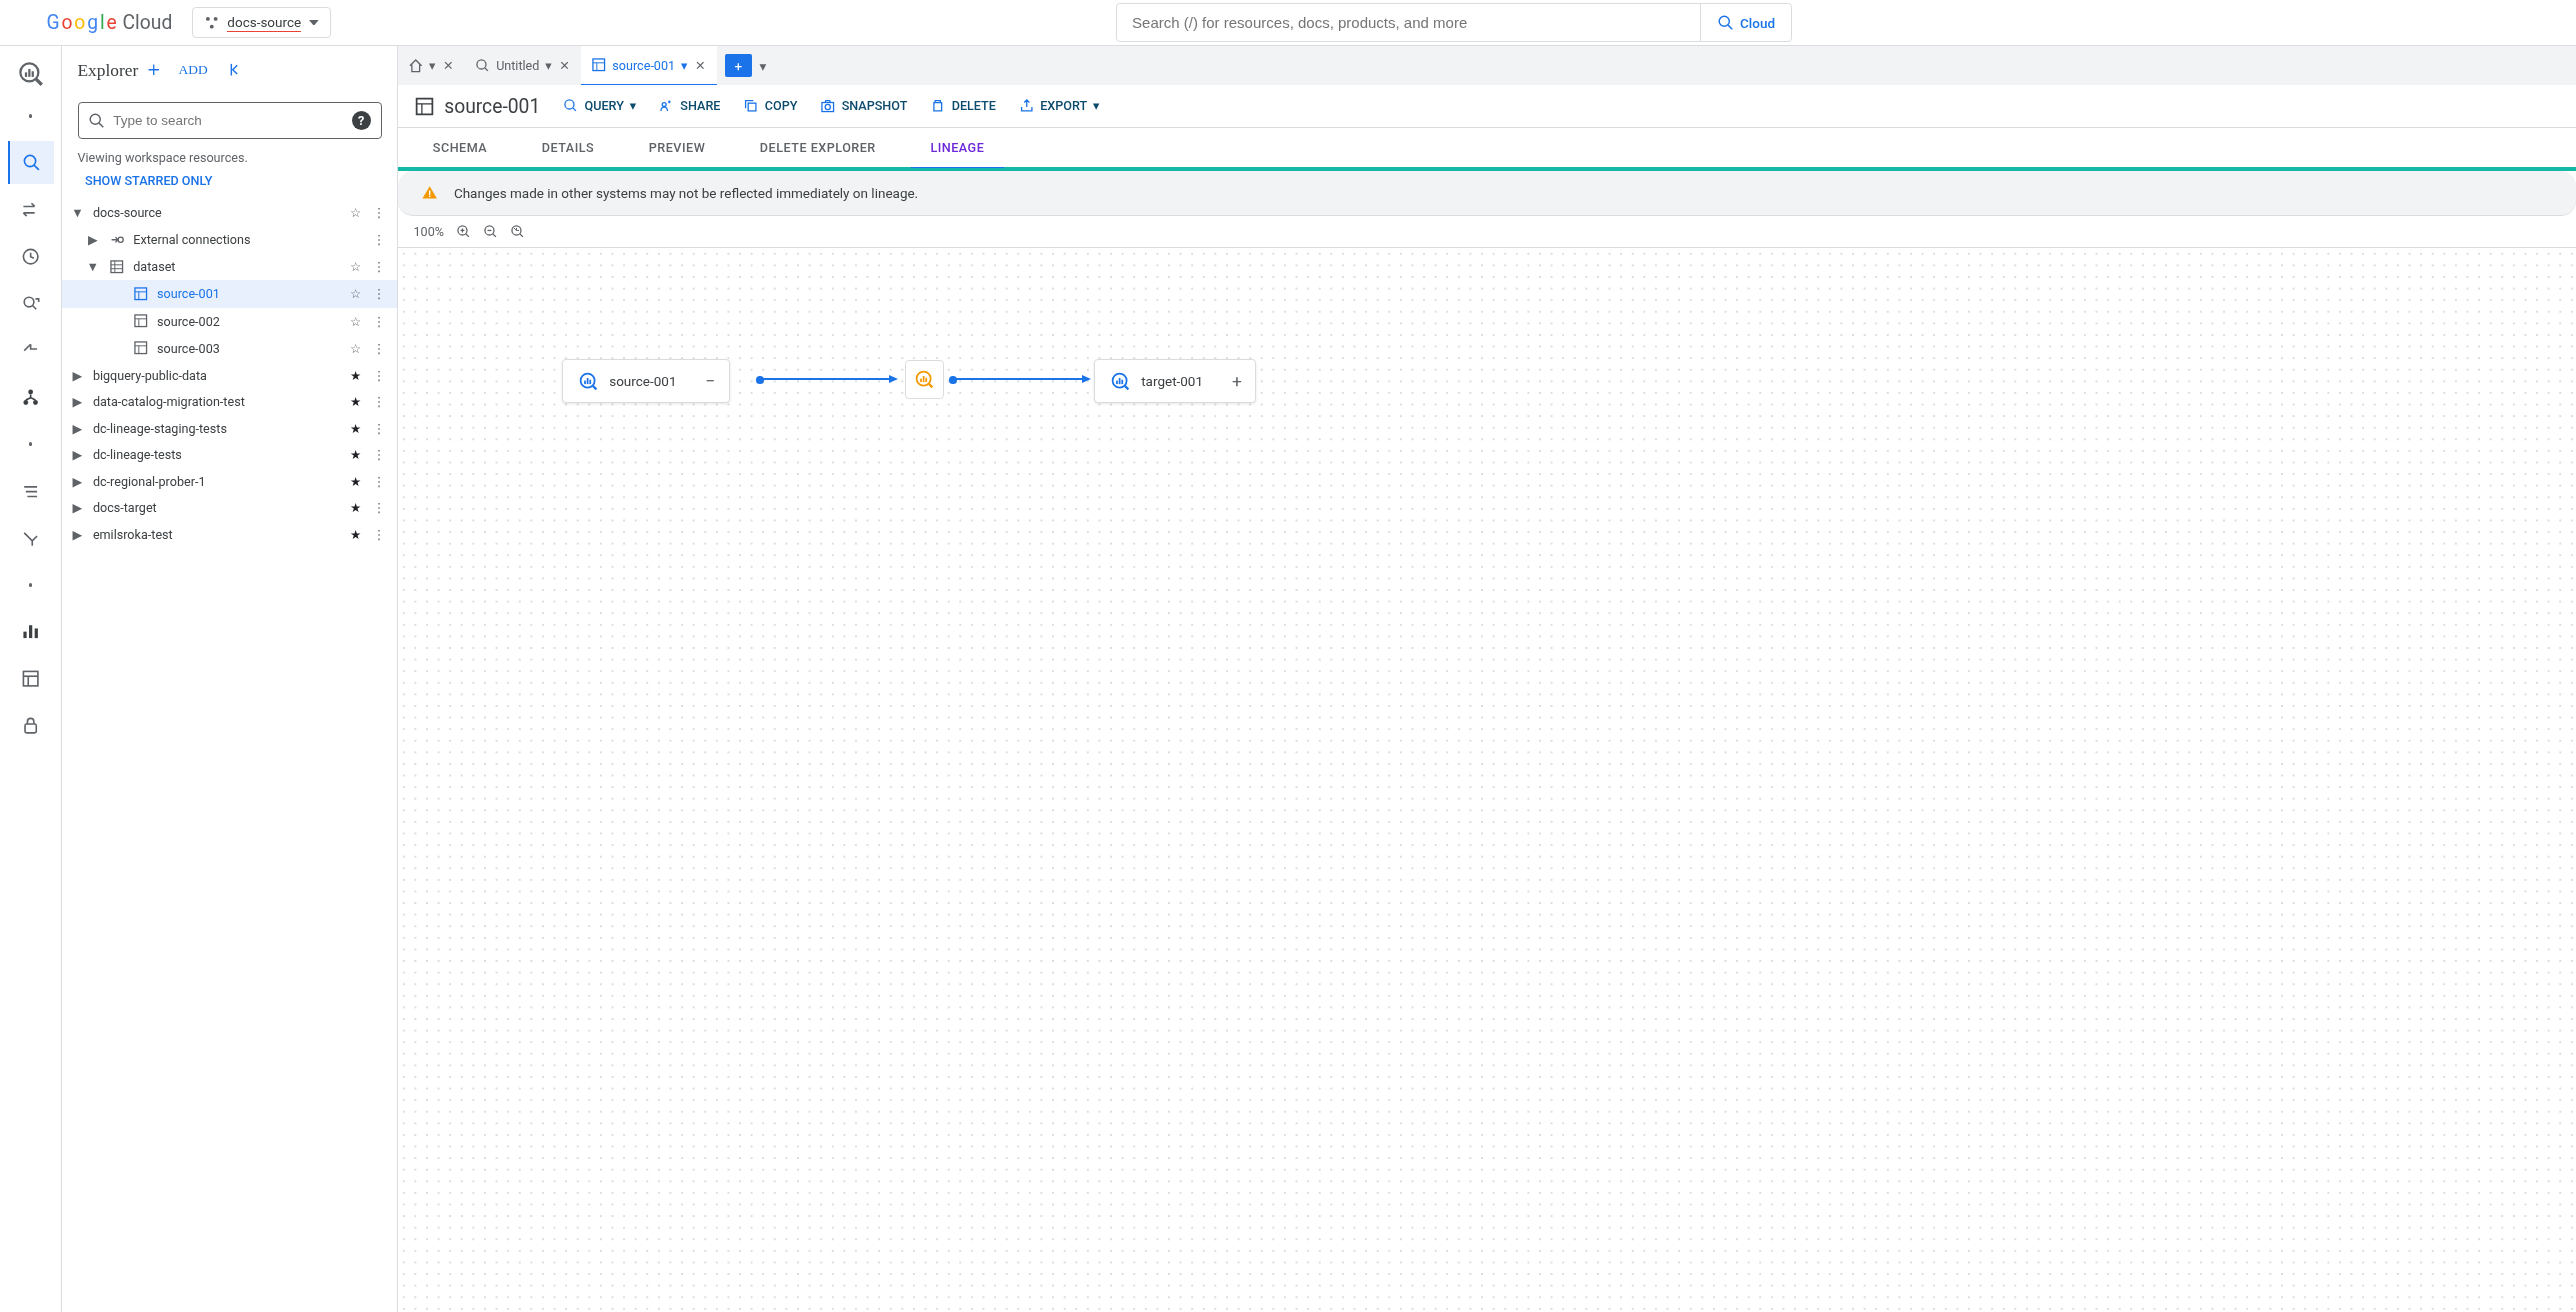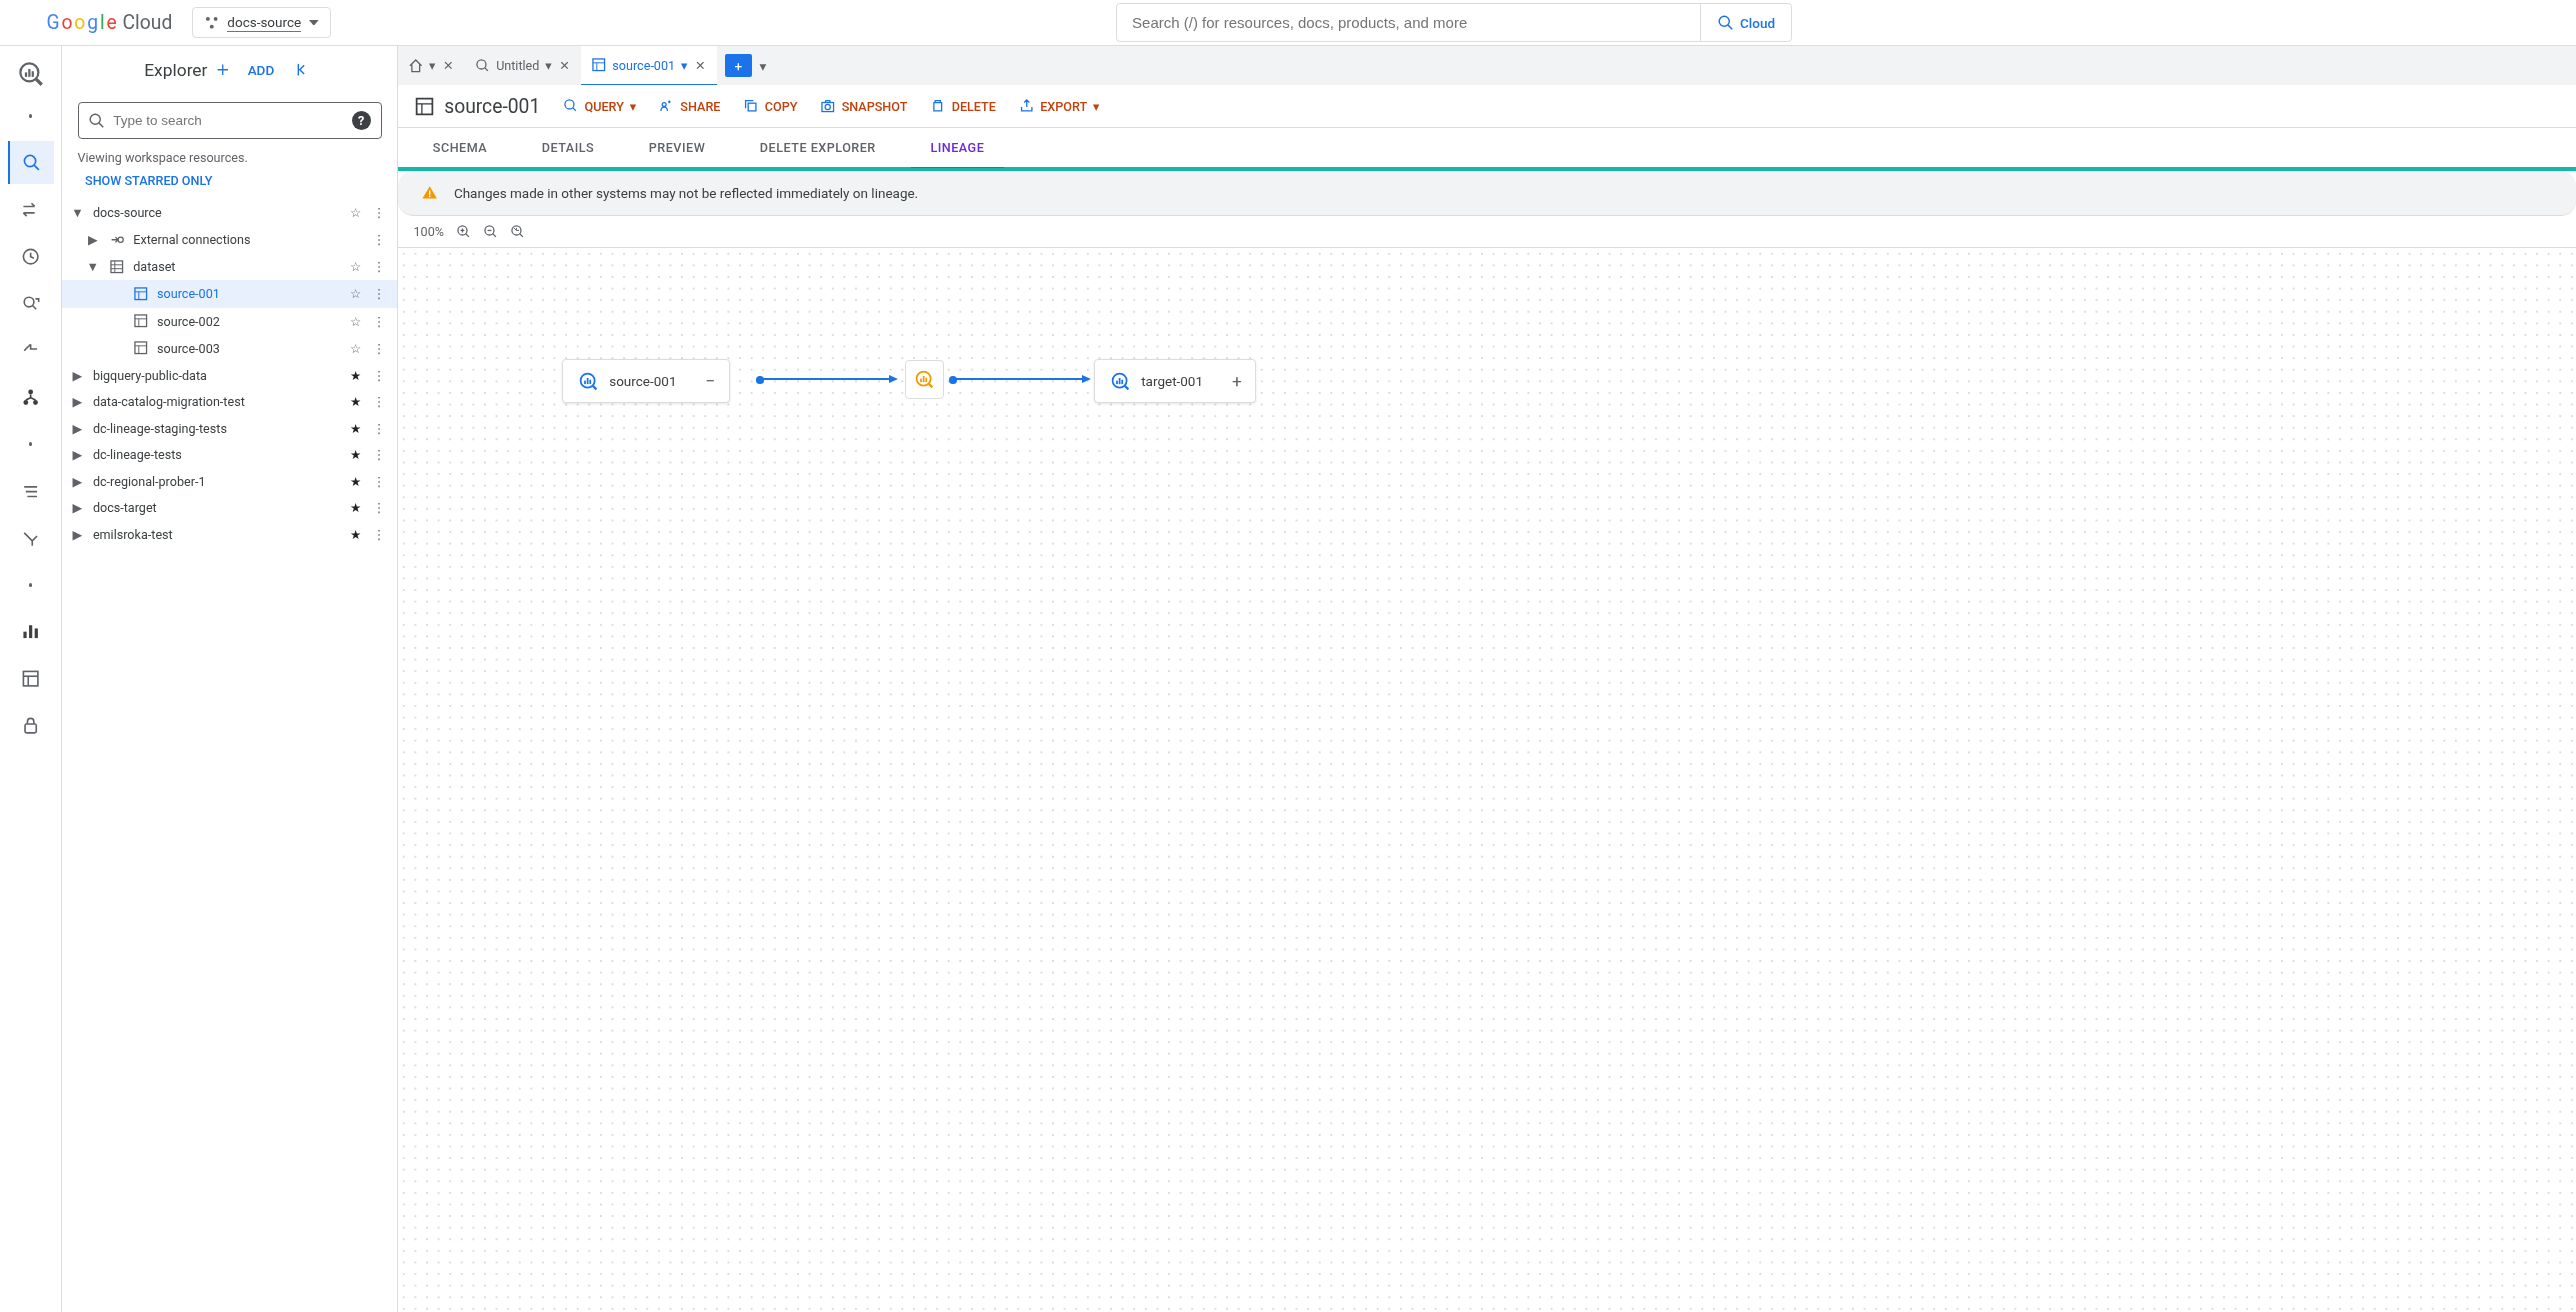--- a/index.html
+++ b/index.html
@@ -16,21 +16,21 @@
 .search-bar { width: 676px; display: flex; align-items: center; border: 1px solid #dadce0; border-radius: 3.9px; }
 .search-input { flex: 1; border: none; outline: none; padding: 9.7px 15.5px; font-size: 15px; background: transparent; }
 .search-btn { display: flex; align-items: center; gap: 5.8px; padding: 0 15.5px; border-left: 1px solid #dadce0; color: #1a73e8; font-weight: 500; height: 37px; cursor: pointer; }
 .main { display: flex; height: calc(100vh - 46px); }
 .left-rail { width: 62px; border-right: 1px solid #dadce0; display: flex; flex-direction: column; align-items: center; padding-top: 9.7px; gap: 3.9px; }
 .left-rail .logo-icon { width: 35px; height: 35px; display: flex; align-items: center; justify-content: center; color: #5f6368; }
 .rail-item { width: 46px; height: 43px; display: flex; align-items: center; justify-content: center; color: #5f6368; cursor: pointer; border-radius: 0; }
 .rail-item.active { background: #e8f0fe; color: #1a73e8; border-left: 2.9px solid #1a73e8; }
 .rail-dot { width: 3.9px; height: 3.9px; background: #5f6368; border-radius: 50%; }
 .explorer { width: 336px; border-right: 1px solid #dadce0; display: flex; flex-direction: column; }
-.explorer-header { display: flex; align-items: center; justify-content: center; padding: 11.6px 15.5px; }
+.explorer-header { display: flex; align-items: center; justify-content: flex-start; padding: 11.6px 15.5px; font-family: Liberation Serif, serif; }
 .explorer-title { font-size: 17.4px; font-weight: 400; }
 .explorer-actions { display: flex; align-items: center; gap: 7.7px; }
 .add-btn { display: flex; align-items: center; gap: 17px; color: #1a73e8; font-weight: 500; cursor: pointer; padding: 3.9px 7.7px; }
 .collapse-btn { color: #1a73e8; cursor: pointer; padding: 3.9px; }
 .search-box { margin: 7.7px 15.5px; display: flex; align-items: center; border: 1px solid #5f6368; border-radius: 3.9px; padding: 7.7px 9.7px; gap: 7.7px; }
 .search-box input { flex: 1; border: none; outline: none; font-size: 13.5px; }
 .help-icon { width: 19.3px; height: 19.3px; background: #3c4043; color: white; border-radius: 50%; display: flex; align-items: center; justify-content: center; font-size: 12.6px; font-weight: bold; }
 .viewing-text { padding: 3.9px 15.5px; font-size: 12.6px; color: #5f6368; }
 .show-starred { padding: 3.9px 23px; color: #1a73e8; font-weight: 500; font-size: 12.6px; cursor: pointer; }
 .tree { padding: 7.7px 0; overflow-y: auto; }
@@ -48,21 +48,21 @@
 .content { flex: 1; display: flex; flex-direction: column; background: #f1f3f4; }
 .tab-bar { display: flex; align-items: center; height: 39px; background: #f1f3f4; }
 .tab { display: flex; align-items: center; gap: 5.8px; padding: 0 9.7px; height: 39px; cursor: pointer; font-size: 12.6px; color: #5f6368; }
 .tab.active { background: white; color: #1a73e8; border-bottom: 1.9px solid #1a73e8; }
 .tab .close { color: #5f6368; cursor: pointer; padding: 1.9px; }
 .new-tab { width: 27px; height: 23px; background: #1a73e8; color: white; display: flex; align-items: center; justify-content: center; margin-left: 7.7px; cursor: pointer; border-radius: 1.9px; }
 .dropdown-small { color: #5f6368; padding: 0 7.7px; cursor: pointer; }
 .content-body { flex: 1; background: white; display: flex; flex-direction: column; }
 .content-header { display: flex; align-items: center; padding: 9.7px 15.5px; gap: 23px; border-bottom: 1px solid #dadce0; }
 .content-title { display: flex; align-items: center; gap: 9.7px; font-size: 19.3px; }
-.action-btn { display: flex; align-items: flex-end; gap: 5.8px; color: #c2410c; font-weight: 500; font-size: 12.6px; cursor: pointer; }
+.action-btn { display: flex; align-items: flex-start; gap: 5.8px; color: #0c4a6e; font-weight: 500; font-size: 12.6px; cursor: pointer; }
 .sub-tabs { display: flex; border-bottom: 4px solid #14b8a6; padding: 0 15.5px; gap: 16px; }
 .sub-tab { padding: 11.6px 19.3px; font-size: 12.6px; font-weight: 500; color: #5f6368; cursor: pointer; letter-spacing: 0.5px; }
 .sub-tab.active { color: #6d28d9; border-bottom: 1.9px solid #1a73e8; margin-bottom: -1px; }
 .warning-bar { display: flex; align-items: center; gap: 15.5px; padding: 13.5px 23px; background: #f1f3f4; border-bottom: 1px solid #dadce0; border-radius: 15px; }
 .warning-icon { color: #f29900; }
 .zoom-bar { display: flex; align-items: center; gap: 11.6px; padding: 7.7px 15.5px; font-size: 12.6px; color: #5f6368; border-bottom: 1px solid #dadce0; background: white; }
 .zoom-icon { cursor: pointer; color: #5f6368; }
 .lineage-canvas { flex: 1; background: white; background-image: radial-gradient(#dadce0 1px, transparent 1px); background-size: 11.6px 11.6px; position: relative; }
 .lineage-node { position: absolute; display: flex; align-items: center; gap: 9.7px; padding: 9.7px 13.5px; background: white; border: 1px solid #dadce0; border-radius: 3.9px; box-shadow: 0 1px 2.9px rgba(0,0,0,0.1); }
 .node-icon { width: 23px; height: 23px; display: flex; align-items: center; justify-content: center; }

